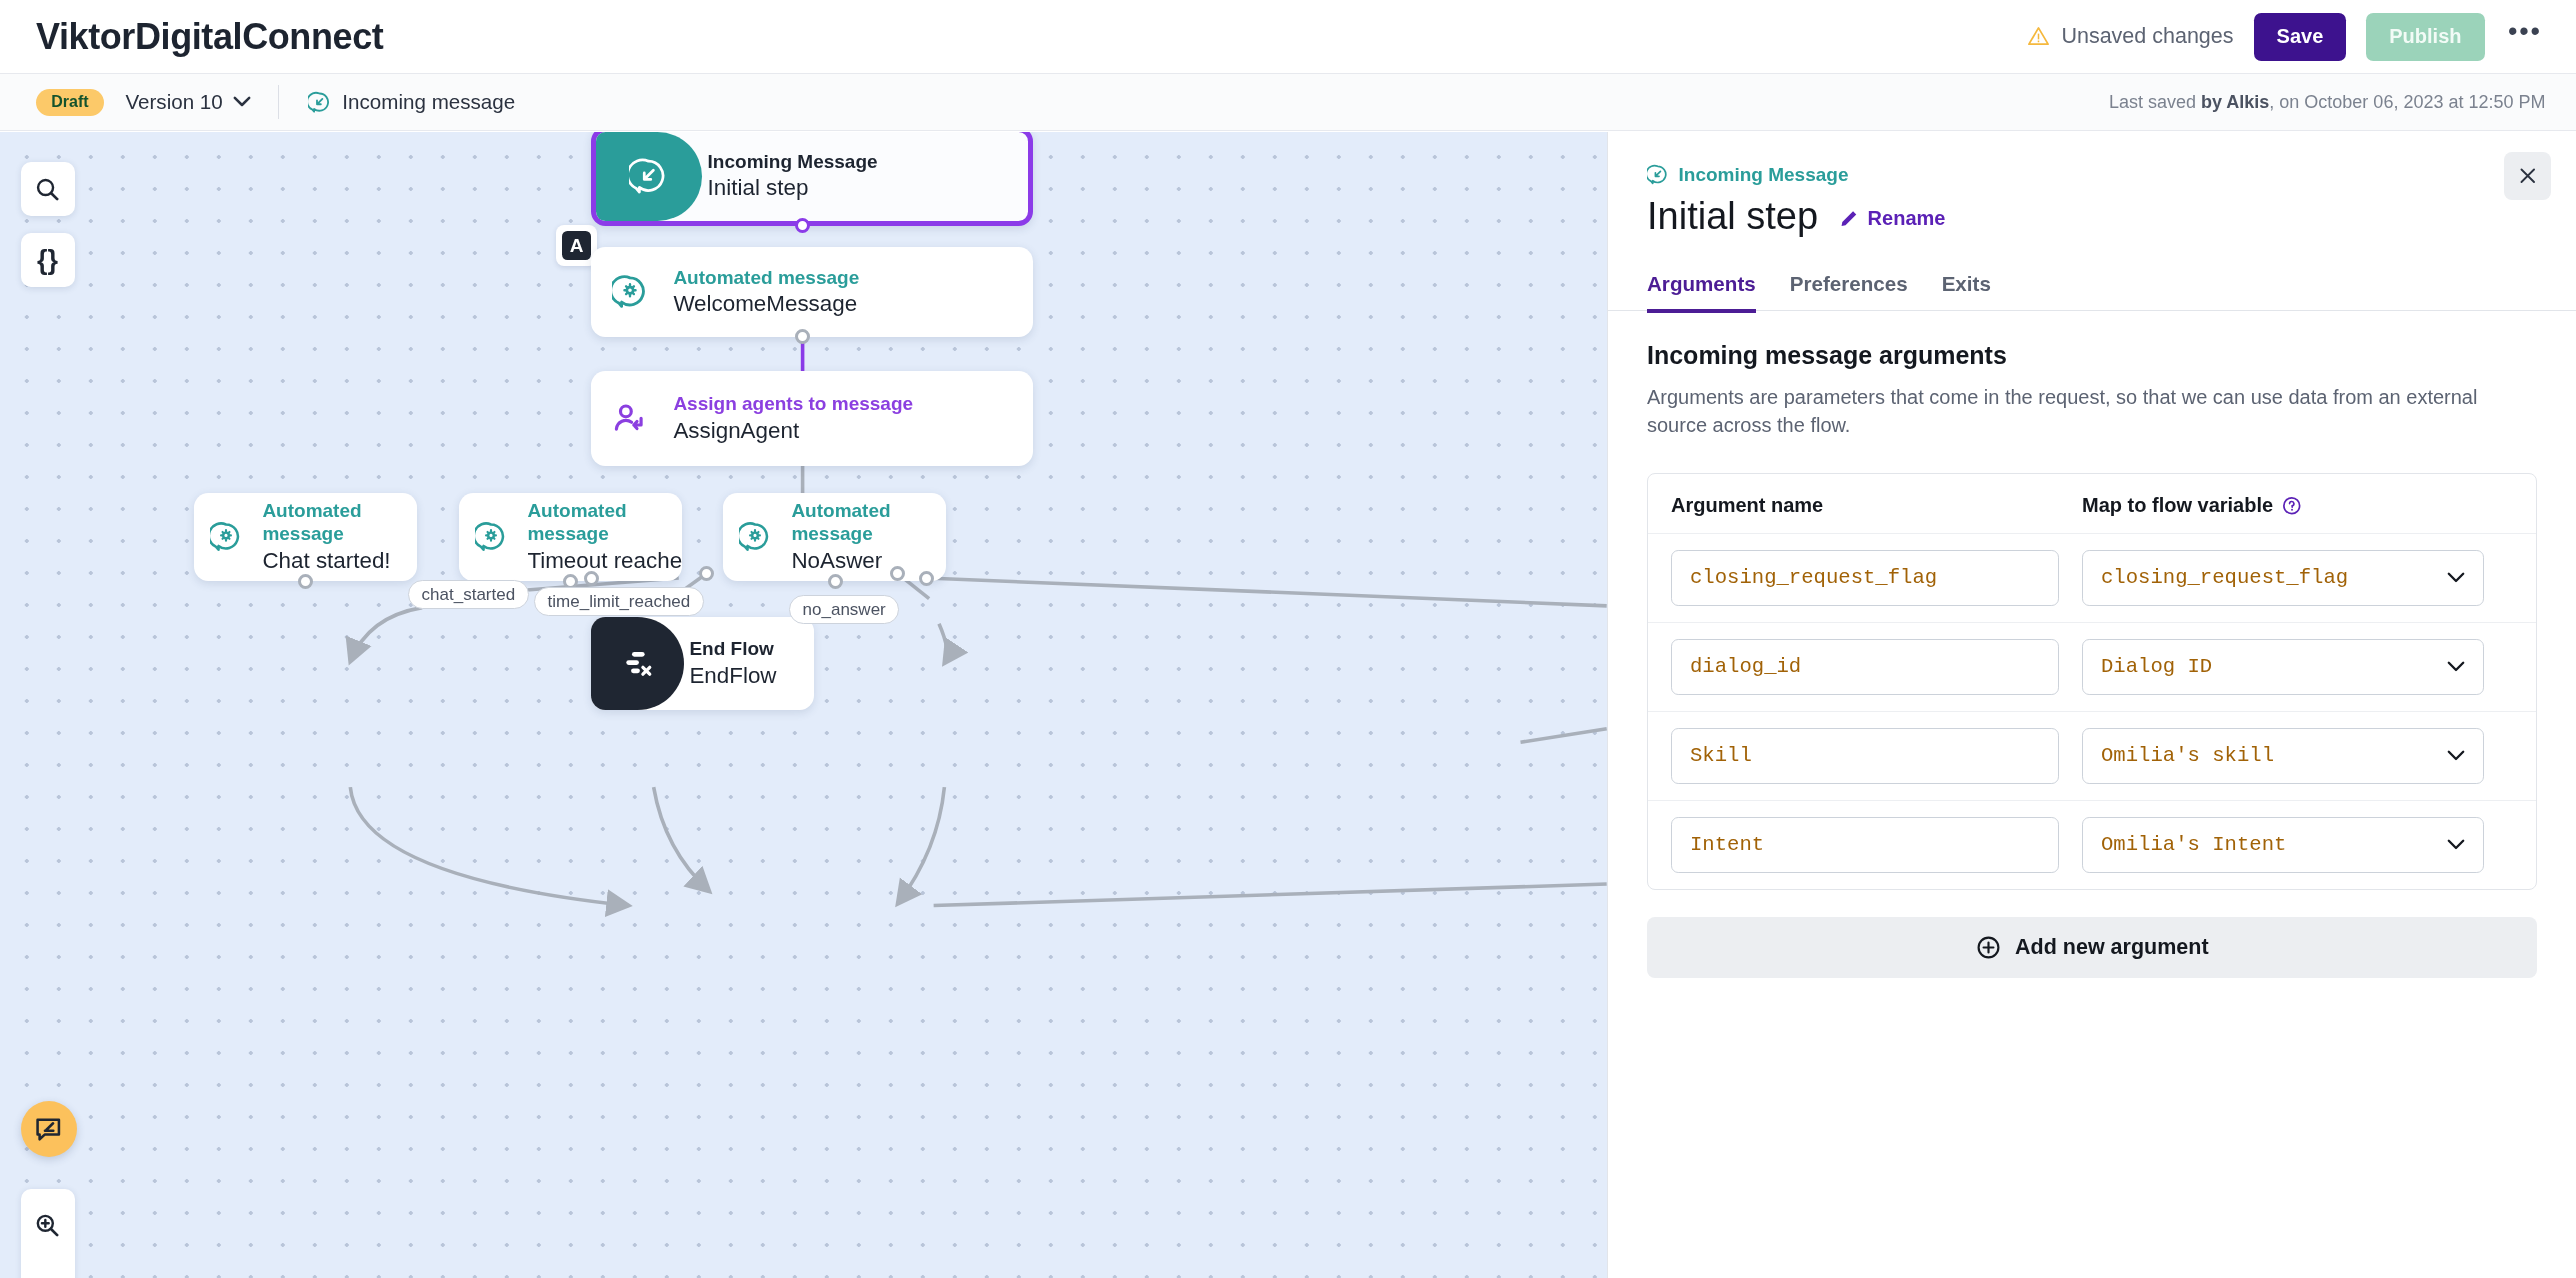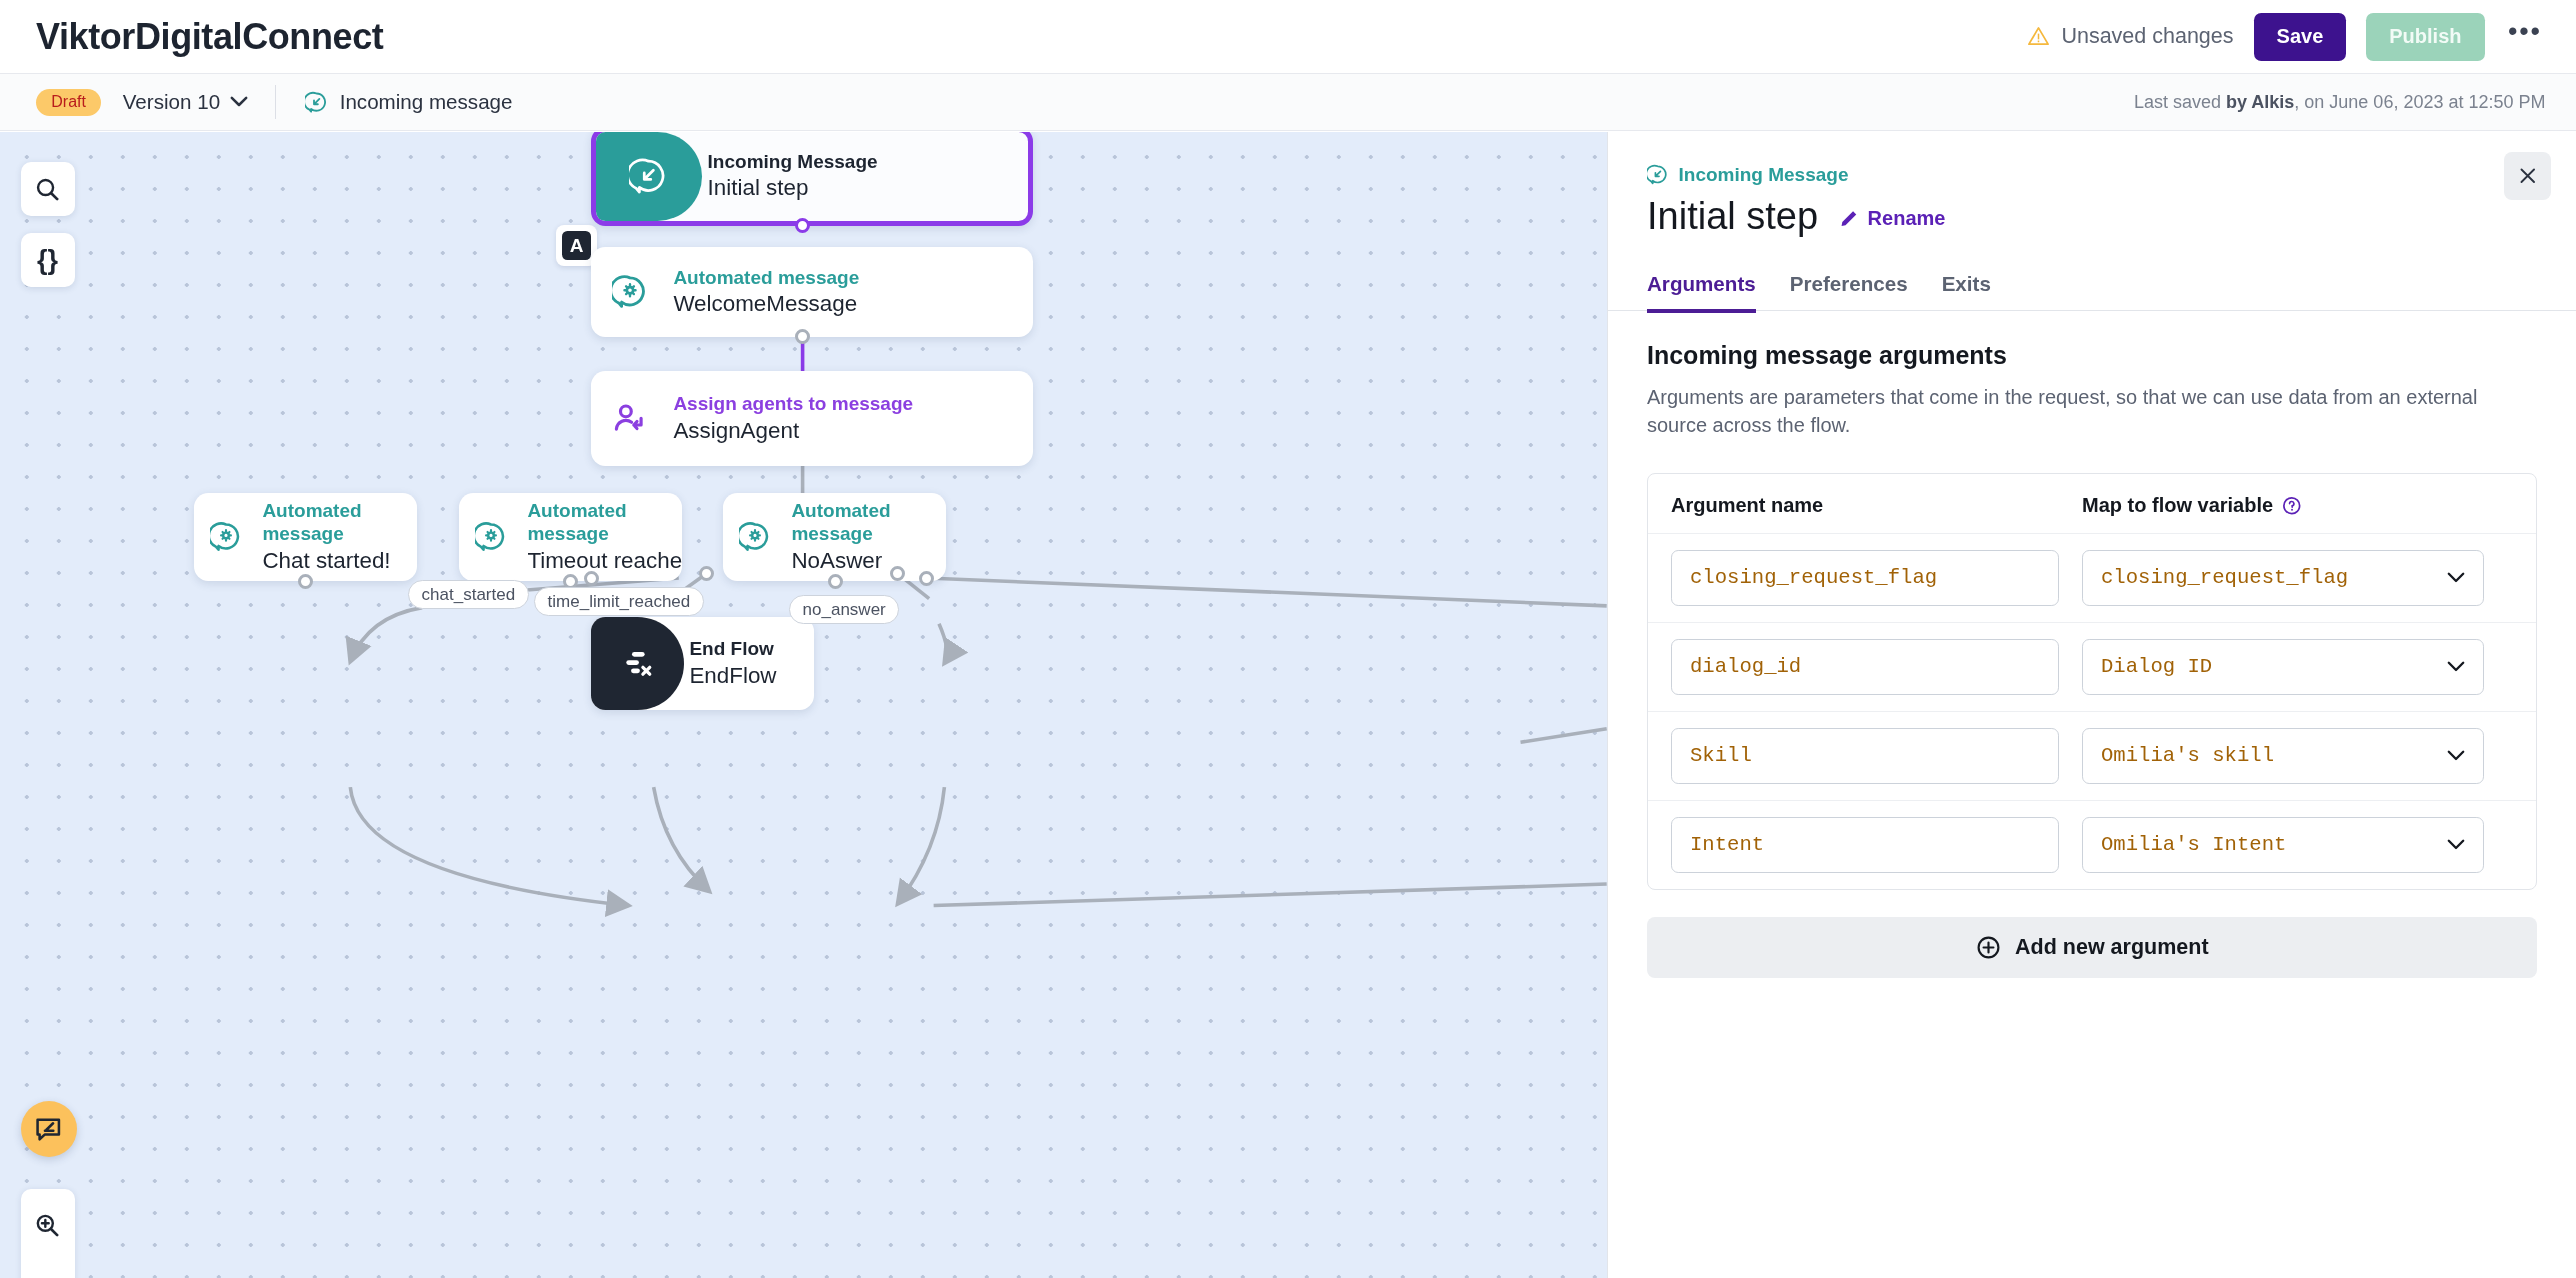--- a/index.html
+++ b/index.html
@@ -50,22 +50,22 @@
 
   
   .subbar {
     position: absolute; left: 0; top: 74px; width: 2576px; height: 57px;
     background: #fafbfc;
     border-bottom: 0.9px solid #e7e9ee;
     display: flex; align-items: center;
   }
   .draft-badge {
     margin-left: 36px;
-    background: #fcc969; color: #b91c1c;
-    font-size: 16px; font-weight: normal;
+    background: #fcc969; color: #14532d;
+    font-size: 16px; font-weight: bold;
     border-radius: 13.5px; padding: 4.5px 15.3px;
   }
   .version-sel {
     margin-left: 21.5px; display: flex; align-items: center; gap: 10px;
     font-size: 20.6px; color: #2b3240; cursor: pointer;
   }
   .sub-div {
     width: 0.9px; height: 34px; background: #dcdfe6; margin-left: 27px;
   }
   .flow-chip {
@@ -297,21 +297,21 @@
   </div>
   <div class="sub-div"></div>
   <div class="flow-chip">
     <svg width="23" height="23" viewBox="0 0 24 24">
       <path d="M12 2.6a9 9 0 1 1-5.6 16.1v2.9l-1.8-2.2A9 9 0 0 1 12 2.6z" fill="none" stroke="#2a9d9a" stroke-width="1.9" stroke-linejoin="round"></path>
       <path d="M15 8.2 L9.6 13.6 M9.4 9.8 V13.8 H13.4" fill="none" stroke="#2a9d9a" stroke-width="1.9" stroke-linecap="round" stroke-linejoin="round"></path>
     </svg>
     <span>Incoming message</span>
   </div>
   <div class="subbar-right">
-    <span>Last saved </span><b>by Alkis</b><span>, on June 06, 2023 at 12:50 PM</span>
+    <span>Last saved </span><b>by Alkis</b><span>, on October 06, 2023 at 12:50 PM</span>
   </div>
 </div>
 
 <div class="canvas">
 
   <svg class="edges" viewBox="0 0 1790 1277" width="1607" height="1146">
     <defs>
       <marker id="ag" markerWidth="9" markerHeight="9" refX="6.2" refY="4.5" orient="auto">
         <path d="M0,0.6 L7.4,4.5 L0,8.4 Z" fill="#a9b0ba"></path>
       </marker>

